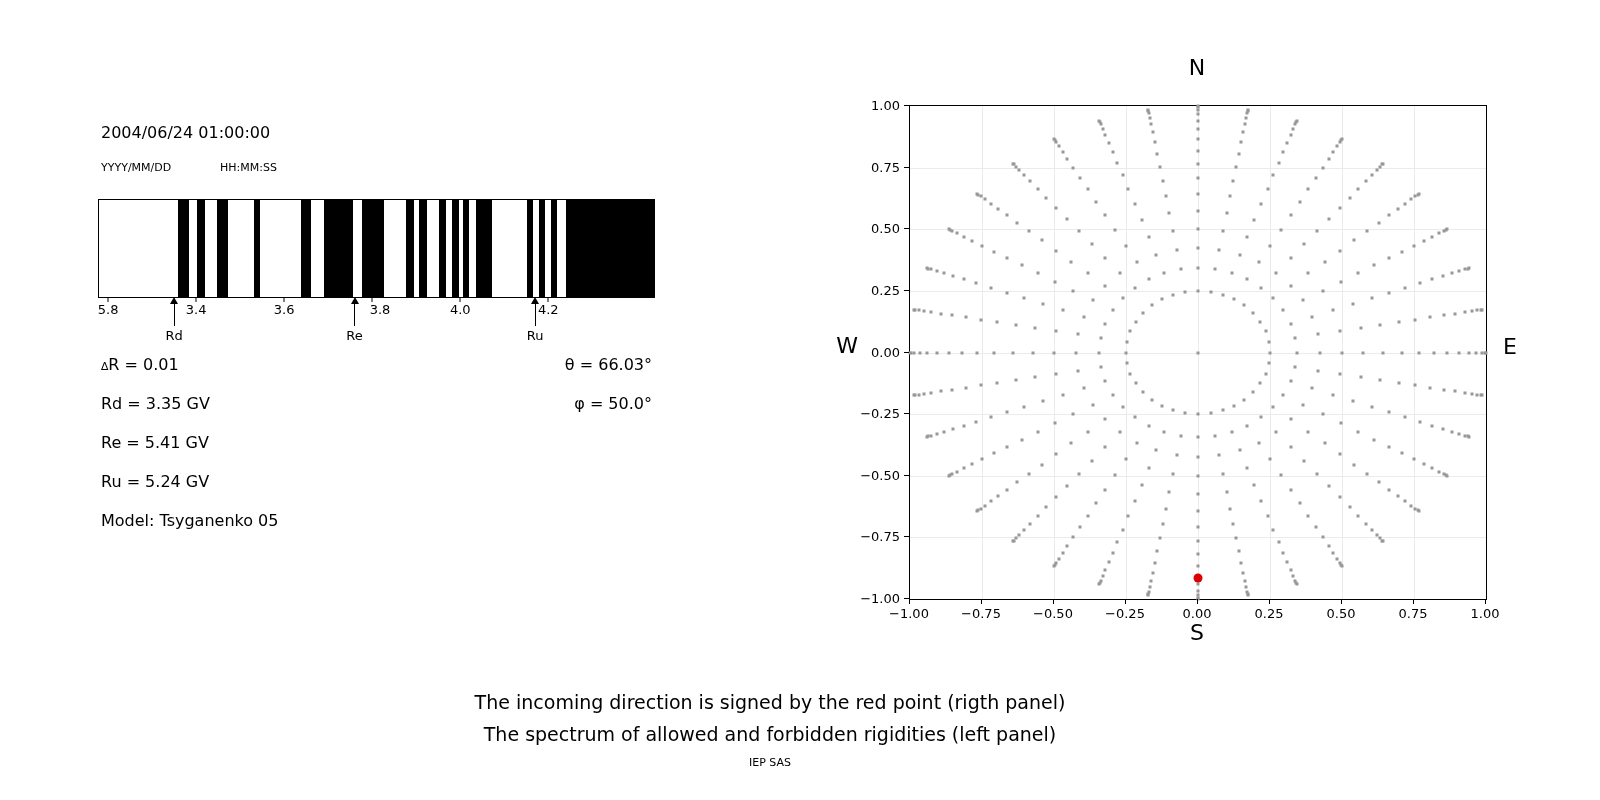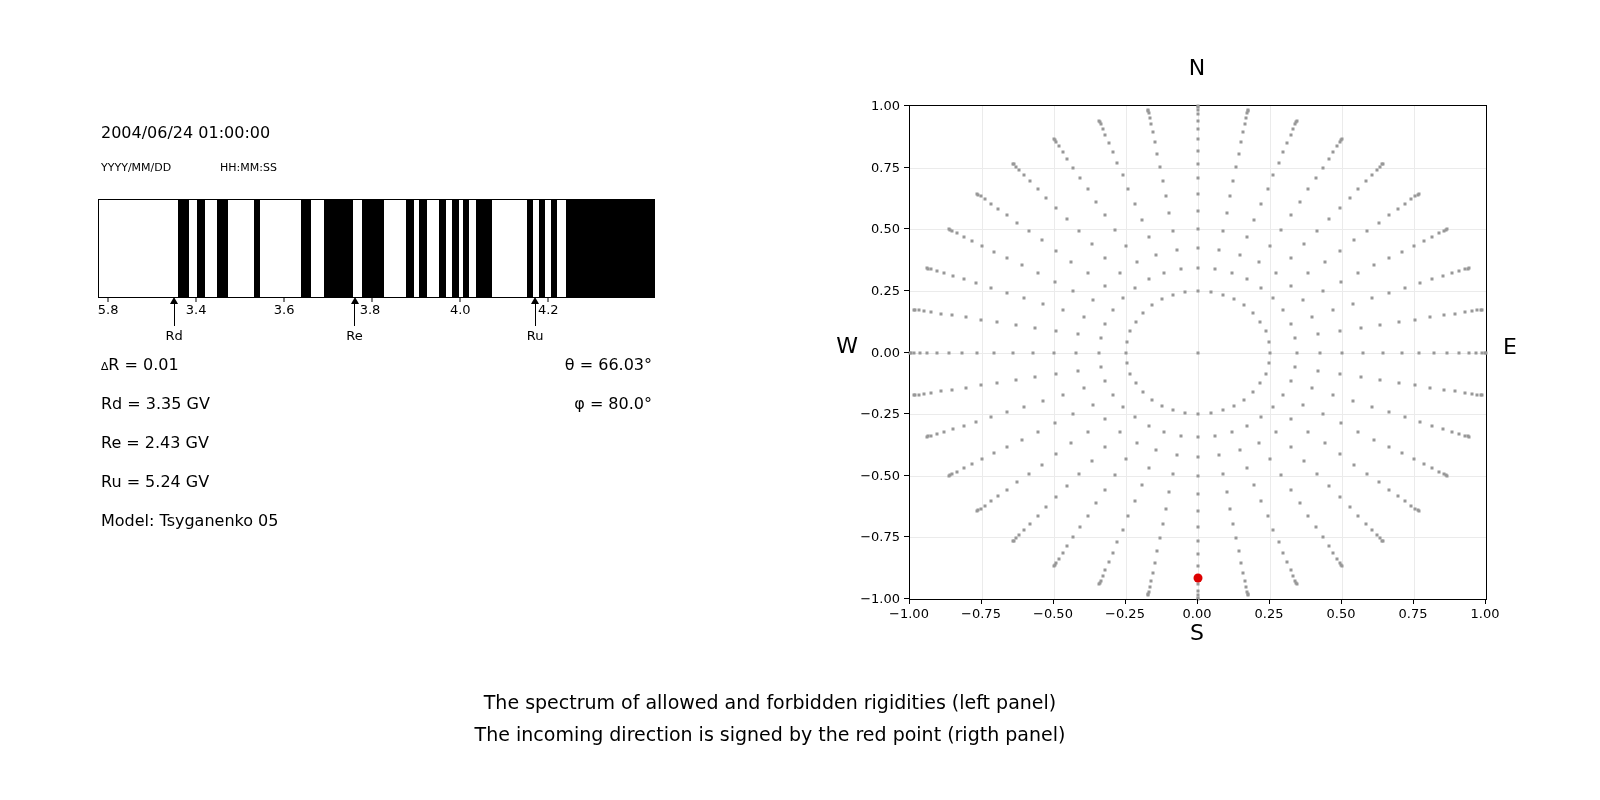--- a/index.html
+++ b/index.html
@@ -67,21 +67,21 @@
       <div class="band" style="left: 84.2189%; width: 15.7811%; background: rgb(0, 0, 0);"></div>
     </div>
   <div id="spec-ticks" class="abs">
       <div class="stick" style="left: 10.1229px;"></div>
       <div class="sticklab" style="left: 10.1229px;">5.8</div>
       <div class="stick" style="left: 98.1483px;"></div>
       <div class="sticklab" style="left: 98.1483px;">3.4</div>
       <div class="stick" style="left: 186.174px;"></div>
       <div class="sticklab" style="left: 186.174px;">3.6</div>
       <div class="stick" style="left: 274.199px;"></div>
-      <div class="sticklab" style="left: 272px;">3.8</div>
+      <div class="sticklab" style="left: 282px;">3.8</div>
       <div class="stick" style="left: 362.224px;"></div>
       <div class="sticklab" style="left: 362.224px;">4.0</div>
       <div class="stick" style="left: 450.25px;"></div>
       <div class="sticklab" style="left: 450.25px;">4.2</div>
       <div class="marker" style="left: 76.142px;">
         <div class="ahead"></div>
         <div class="ashaft"></div>
         <div class="mlabel">Rd</div>
       </div>
       <div class="marker" style="left: 256.594px;">
@@ -91,25 +91,25 @@
       </div>
       <div class="marker" style="left: 437.046px;">
         <div class="ahead"></div>
         <div class="ashaft"></div>
         <div class="mlabel">Ru</div>
       </div>
     </div>
 
   <div class="abs t16" style="left:101px;top:355px;"><span class="dsym">∆</span><span>R = 0.01</span></div>
   <div class="abs t16" style="left:101px;top:394px;">Rd = 3.35 GV</div>
-  <div class="abs t16" style="left:101px;top:433px;">Re = 2.43 GV</div>
+  <div class="abs t16" style="left:101px;top:433px;">Re = 5.41 GV</div>
   <div class="abs t16" style="left:101px;top:472px;">Ru = 5.24 GV</div>
   <div class="abs t16" style="left:101px;top:511px;">Model: Tsyganenko 05</div>
   <div class="abs t16" style="left:452px;top:355px;width:200px;text-align:right;">θ = 66.03°</div>
-  <div class="abs t16" style="left:452px;top:394px;width:200px;text-align:right;">φ = 80.0°</div>
+  <div class="abs t16" style="left:452px;top:394px;width:200px;text-align:right;">φ = 50.0°</div>
 
   <div class="abs compass" style="left:909px;top:55px;width:576px;text-align:center;">N</div>
   <div class="abs compass" style="left:798px;top:345px;width:60px;text-align:right;transform:translateY(-50%);">W</div>
   <div class="abs compass" style="left:1503px;top:346px;transform:translateY(-50%);">E</div>
   <div class="abs compass" style="left:909px;top:620px;width:576px;text-align:center;">S</div>
   <div id="plotbox" class="abs">
       <div class="grid-v" style="left: 72px;"></div>
       <div class="grid-v" style="left: 144px;"></div>
       <div class="grid-v" style="left: 216px;"></div>
       <div class="grid-v" style="left: 288px;"></div>
@@ -735,17 +735,18 @@
       <div class="abs yticklab" style="left: 840px; top: 413.125px;">−0.25</div>
       <div class="abs ytickmark" style="left: 904px; top: 474.75px;"></div>
       <div class="abs yticklab" style="left: 840px; top: 474.75px;">−0.50</div>
       <div class="abs ytickmark" style="left: 904px; top: 536.375px;"></div>
       <div class="abs yticklab" style="left: 840px; top: 536.375px;">−0.75</div>
       <div class="abs ytickmark" style="left: 904px; top: 598px;"></div>
       <div class="abs yticklab" style="left: 840px; top: 598px;">−1.00</div>
     </div>
 
   <div id="caption" class="abs">
+    <div class="cap-line">The incoming direction is signed by the red point (rigth panel)</div>
     <div class="cap-line">The spectrum of allowed and forbidden rigidities (left panel)</div>
-    <div class="cap-line">The incoming direction is signed by the red point (rigth panel)</div>
+    <div id="credit">IEP SAS</div>
   </div>
 
 </div>
 
 </body></html>

